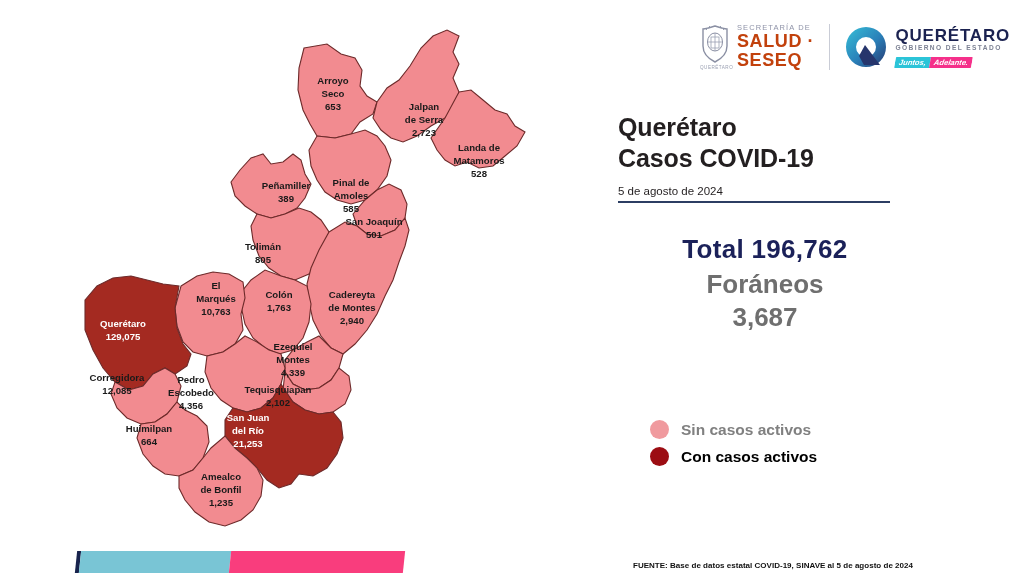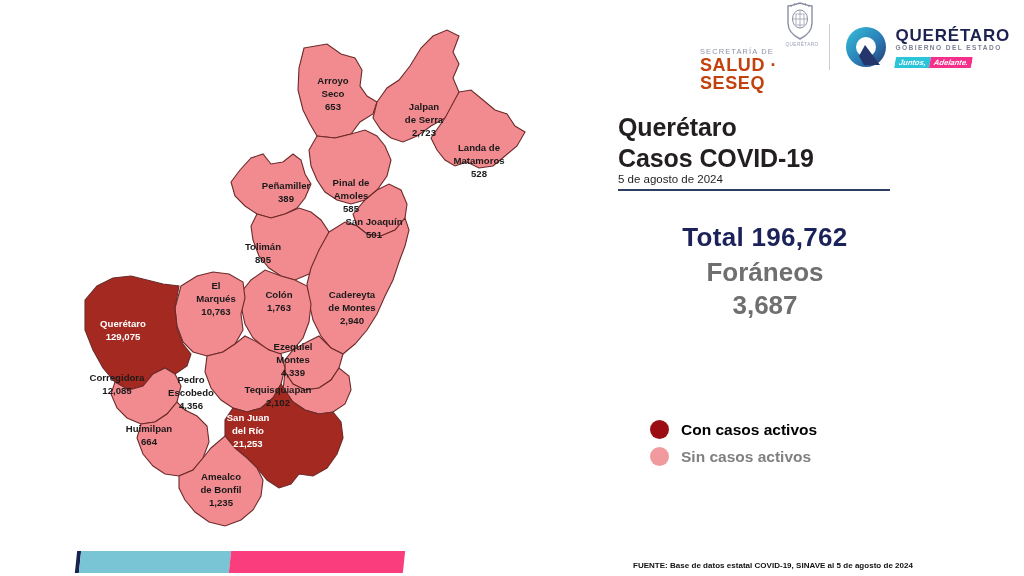--- a/index.html
+++ b/index.html
@@ -20,23 +20,22 @@
     position: absolute;
     left: 700px;
     top: 18px;
     width: 310px;
     height: 58px;
     display: flex;
     align-items: center;
   }
   .seseq-logo {
     display: flex;
-    align-items: flex-end;
+    align-items: flex-start;
     gap: 7px;
-    flex-direction: column;
   }
   .seseq-shield {
     width: 30px;
     height: 40px;
     position: relative;
     flex: none;
   }
   .seseq-shield svg { display: block; }
   .seseq-words { line-height: 1.05; }
   .seseq-words .sec {
@@ -112,20 +111,21 @@
   #panel-title {
     font-size: 25px;
     font-weight: bold;
     color: #231f20;
     line-height: 1.22;
     letter-spacing: -.1px;
   }
   #panel-date {
     font-size: 11.5px;
     color: #231f20;
+    margin-top: 12px;
     padding-bottom: 4px;
   }
   #panel-rule {
     height: 2px;
     background: #2c3e63;
     width: 272px;
   }
   #total-line {
     font-size: 26px;
     font-weight: bold;
@@ -432,26 +432,26 @@
   </div>
   <div id="panel-date">5 de agosto de 2024</div>
   <div id="panel-rule"></div>
   <div id="total-line">Total 196,762</div>
   <div id="foraneos-label">Foráneos</div>
   <div id="foraneos-value">3,687</div>
 </div>
 
 <div id="legend">
   <div class="legend-row">
+    <span class="legend-dot sin"></span>
+    <span class="legend-text sin">Sin casos activos</span>
+  </div>
+  <div class="legend-row">
     <span class="legend-dot con"></span>
     <span class="legend-text con">Con casos activos</span>
-  </div>
-  <div class="legend-row">
-    <span class="legend-dot sin"></span>
-    <span class="legend-text sin">Sin casos activos</span>
   </div>
 </div>
 
 <div id="source">FUENTE: Base de datos estatal  COVID-19,  SINAVE  al 5 de agosto de 2024</div>
 
 <div id="bottom-bar">
   <div class="edge"></div>
   <div class="teal"></div>
   <div class="pink"></div>
 </div>

